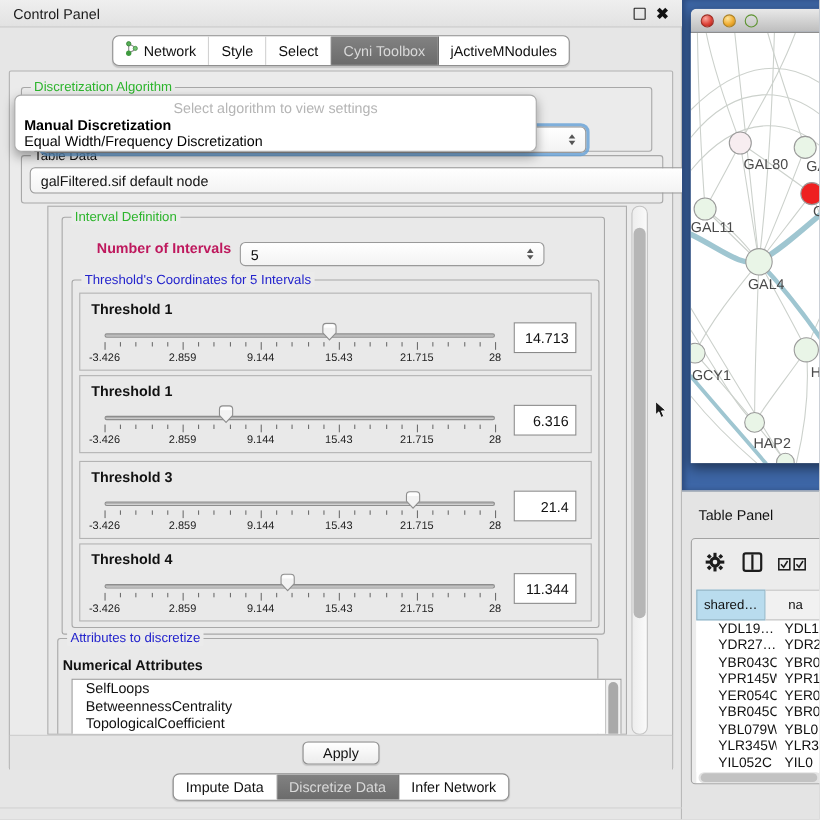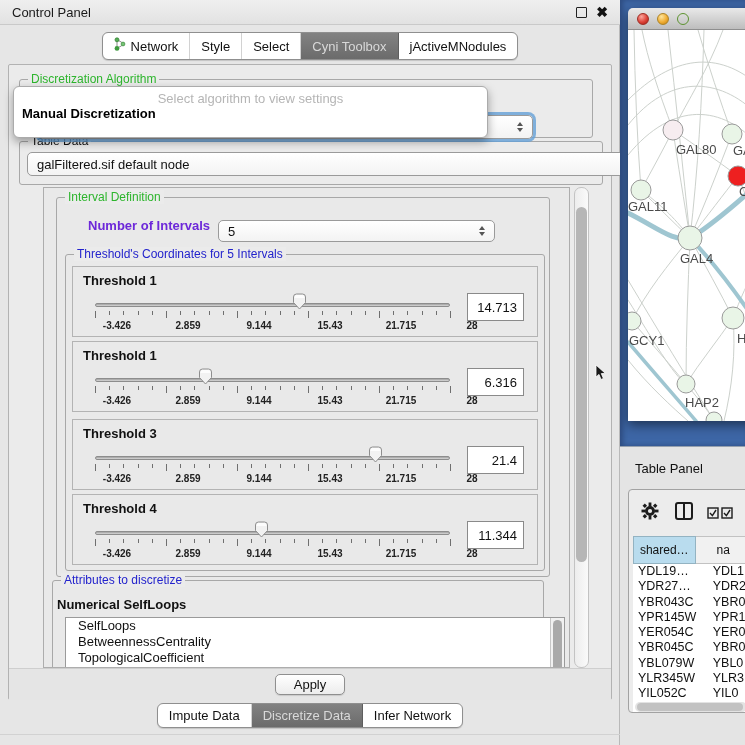--- a/index.html
+++ b/index.html
@@ -41,33 +41,33 @@
   .popup .opt.bold{font-weight:bold;}
 
   .td-group{left:10px;top:76px;width:582px;height:42px;}
   .td-combo{left:7px;top:10px;width:652px;height:24px;}
 
   .scrollwrap{position:absolute;left:34px;top:122px;width:527px;height:481px;background:#e9e9e9;border:1px solid #adadad;overflow:hidden;box-sizing:border-box;}
   .vscroll{position:absolute;left:565px;top:122px;width:15px;height:481px;background:linear-gradient(to right,#ededed,#fafafa);border:1px solid #c3c3c3;border-radius:7px;box-sizing:border-box;}
   .vscroll .thumb{position:absolute;left:1px;width:11px;top:19px;height:355px;background:#b6b6b6;border-radius:6px;}
 
   .interval-group{left:12px;top:9px;width:492px;height:378px;}
-  .noi-label{position:absolute;left:31px;top:20px;font-size:13px;font-weight:bold;color:#6d28d9;}
+  .noi-label{position:absolute;left:31px;top:20px;font-size:13px;font-weight:bold;color:#be185d;}
   .noi-combo{left:161px;top:22px;width:277px;height:22px;}
   .thr-group{left:8px;top:56px;width:478px;height:315px;}
 
   .thr-box{position:absolute;left:6px;width:466px;height:71px;background:#e9e9e9;border:1px solid #b3b3b3;box-sizing:border-box;}
   .thr-label{position:absolute;left:10px;top:6px;font-size:13px;font-weight:bold;color:#111;}
   .track{position:absolute;left:22px;top:36px;width:355px;height:4px;background:linear-gradient(#9f9f9f,#d9d9d9);border:1px solid #8d8d8d;border-radius:3px;box-sizing:border-box;}
   .thumb-w{position:absolute;top:26px;width:15px;height:17px;}
   .ticks{position:absolute;left:0;top:44px;height:8px;}
   .tick{position:absolute;width:1px;height:4px;background:#6f6f6f;}
   .tick.major{height:7px;}
   .ticklabels{position:absolute;left:0;top:53px;height:11px;}
-  .ticklabels span{position:absolute;transform:translateX(-50%);font-size:10px;font-weight:bold;color:#222;white-space:nowrap;margin-left:22px;}
+  .ticklabels span{position:absolute;transform:translateX(-50%);font-size:10px;font-weight:normal;color:#222;white-space:nowrap;}
   .valuebox{position:absolute;left:394px;top:26px;width:57px;height:28px;background:#fff;border:1px solid #8a8a8a;font-size:13px;color:#111;text-align:right;line-height:28px;padding-right:6px;box-sizing:border-box;}
 
   .attr-group{left:8px;top:392px;width:490px;height:110px;}
   .num-attr-label{position:absolute;left:4px;top:16px;font-size:13px;font-weight:bold;color:#111;}
   .attr-list{position:absolute;left:12px;top:36px;width:500px;height:70px;background:#fff;border:1px solid #9a9a9a;box-sizing:border-box;overflow:hidden;}
   .attr-item{font-size:13px;color:#111;line-height:16px;padding-left:12px;white-space:nowrap;}
   .attr-vscroll{position:absolute;right:0;top:0;bottom:0;width:13px;background:#f1f1f1;border-left:1px solid #c6c6c6;}
   .attr-vscroll .thumb{position:absolute;left:1.5px;top:2px;bottom:3px;width:9px;background:#a9a9a9;border-radius:5px;}
 
   .apply-row{position:absolute;left:0;top:603px;width:602px;height:31px;background:#e5e5e5;border-top:1px solid #cecece;display:flex;align-items:center;justify-content:center;}
@@ -91,21 +91,21 @@
   .grid-box{position:absolute;left:8px;top:42px;width:120px;height:224px;background:#ececec;border:1px solid #a2a2a2;border-radius:4px 0 0 4px;overflow:hidden;box-sizing:border-box;}
   .gb-toolbar{position:relative;height:46px;}
   .col-icon{position:absolute;left:46px;top:12px;width:18px;height:18px;border:2px solid #1c1c1c;border-radius:3px;box-sizing:border-box;}
   .col-icon:before{content:"";position:absolute;left:5.5px;top:0;width:2px;height:14px;background:#1c1c1c;}
   .grid{position:absolute;left:4px;top:46px;right:0;bottom:0;background:#fff;}
   .ghead{display:flex;height:28px;}
   .hc{font-size:12px;color:#111;box-sizing:border-box;line-height:26px;}
   .hc1{width:80px;background:#b9dcee;border:1px solid #93b3c2;text-align:center;}
   .hc2{width:60px;background:#f1f1f1;border:1px solid #c2c2c2;border-left:none;padding-left:21px;overflow:hidden;}
   .trow{display:flex;height:15.3px;background:#fff;font-size:12.5px;color:#111;}
-  .trow .c1{width:80px;padding-left:5px;box-sizing:border-box;white-space:nowrap;overflow:hidden;}
+  .trow .c1{width:80px;padding-left:20px;box-sizing:border-box;white-space:nowrap;overflow:hidden;}
   .trow .c2{width:45px;padding-left:7px;box-sizing:border-box;white-space:nowrap;overflow:hidden;}
   .hscroll{position:absolute;left:2px;top:166px;width:112px;height:10px;background:#e3e3e3;border-radius:5px;}
   .hscroll .thumb{position:absolute;left:2px;top:1px;right:4px;height:8px;background:#c2c2c2;border-radius:4px;}
 
   .cursor{position:absolute;left:595px;top:365px;z-index:20;}
 </style>
 </head>
 <body>
 
 <div class="screen">
@@ -154,20 +154,21 @@
           <span class="stepper">
               <span class="arr-up"></span>
               <span class="arr-dn"></span>
             </span>
         </div>
       </div>
 
       <div class="popup">
         <div class="ph">Select algorithm to view settings</div>
         <div class="opt bold">Manual Discretization</div>
+        <div class="opt">Equal Width/Frequency Discretization</div>
       </div>
 
       <div class="group td-group">
         <span class="group-label lbl-black">Table Data</span>
         <div class="combo td-combo">
           <span>galFiltered.sif default node</span>
           <span class="stepper">
               <span class="arr-up"></span>
               <span class="arr-dn"></span>
             </span>
@@ -376,21 +377,21 @@
                     <span style="left: 377px;">28</span>
                   </div>
     <div class="valuebox">11.344</div>
   </div>
               </div>
           </div>
         </div>
 
         <div class="group attr-group">
           <span class="group-label lbl-blue">Attributes to discretize</span>
-          <span class="num-attr-label">Numerical SelfLoops</span>
+          <span class="num-attr-label">Numerical Attributes</span>
           <div class="attr-list">
             <div id="attr-items">
                 <div class="attr-item">SelfLoops</div>
                 <div class="attr-item">BetweennessCentrality</div>
                 <div class="attr-item">TopologicalCoefficient</div>
               </div>
             <div class="attr-vscroll">
                 <div class="thumb"></div>
               </div>
           </div>

